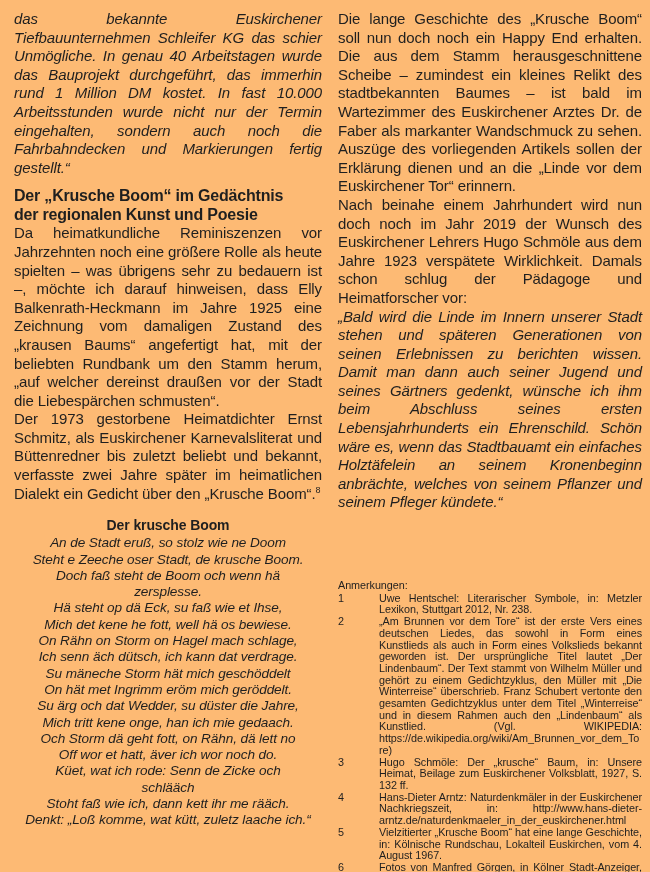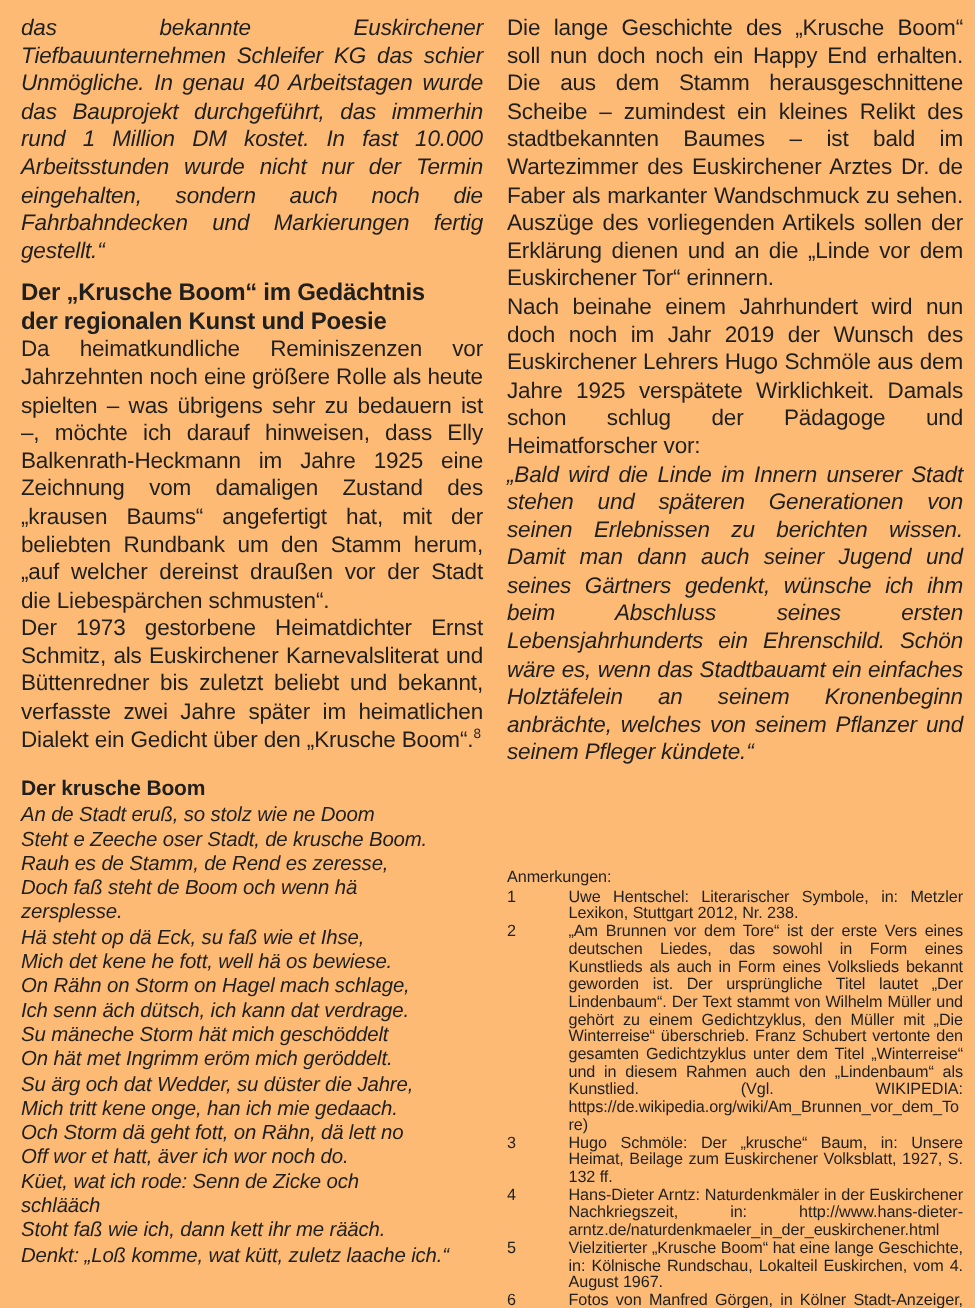--- a/index.html
+++ b/index.html
@@ -44,20 +44,21 @@
   .section-heading .hl { display: block; }
 
   sup.fn-marker {
     font-size: 9px;
     line-height: 0;
     vertical-align: super;
   }
 
   .poem {
     margin-top: 14px;
+    text-align: center;
     font-style: italic;
     font-size: 13.6px;
     line-height: 16.3px;
     letter-spacing: -0.1px;
   }
   .poem-title {
     font-style: normal;
     font-weight: bold;
     font-size: 14px;
     line-height: 17px;
@@ -91,21 +92,20 @@
 
     <p class="body">Da heimatkundliche Reminiszenzen vor Jahrzehnten noch eine größere Rolle als heute spielten – was übrigens sehr zu bedauern ist –, möchte ich darauf hinweisen, dass Elly Balkenrath-Heckmann im Jahre 1925 eine Zeichnung vom damaligen Zustand des „krausen Baums“ angefertigt hat, mit der beliebten Rundbank um den Stamm herum, „auf welcher dereinst draußen vor der Stadt die Liebespärchen schmusten“.</p>
 
     <p class="body"><span>Der 1973 gestorbene Heimatdichter Ernst Schmitz, als Euskirchener Karnevalsliterat und Büttenredner bis zuletzt beliebt und bekannt, verfasste zwei Jahre später im heimatlichen Dialekt ein Gedicht über den „Krusche Boom“.</span><sup class="fn-marker">8</sup></p>
 
     <div class="poem">
       <div class="poem-title">Der krusche Boom</div>
       <div class="poem-lines">
           <div class="poem-line">An de Stadt eruß, so stolz wie ne Doom</div>
           <div class="poem-line">Steht e Zeeche oser Stadt, de krusche Boom.</div>
-          <div class="poem-line">Rauh es de Stamm, de Rend es zeresse,</div>
           <div class="poem-line">Doch faß steht de Boom och wenn hä</div>
           <div class="poem-line">zersplesse.</div>
           <div class="poem-line">Hä steht op dä Eck, su faß wie et Ihse,</div>
           <div class="poem-line">Mich det kene he fott, well hä os bewiese.</div>
           <div class="poem-line">On Rähn on Storm on Hagel mach schlage,</div>
           <div class="poem-line">Ich senn äch dütsch, ich kann dat verdrage.</div>
           <div class="poem-line">Su mäneche Storm hät mich geschöddelt</div>
           <div class="poem-line">On hät met Ingrimm eröm mich geröddelt.</div>
           <div class="poem-line">Su ärg och dat Wedder, su düster die Jahre,</div>
           <div class="poem-line">Mich tritt kene onge, han ich mie gedaach.</div>
@@ -115,21 +115,21 @@
           <div class="poem-line">schlääch</div>
           <div class="poem-line">Stoht faß wie ich, dann kett ihr me rääch.</div>
           <div class="poem-line">Denkt: „Loß komme, wat kütt, zuletz laache ich.“</div>
         </div>
     </div>
   </div>
 
   <div class="col col-right">
     <p class="body">Die lange Geschichte des „Krusche Boom“ soll nun doch noch ein Happy End erhalten. Die aus dem Stamm herausgeschnittene Scheibe – zumindest ein kleines Relikt des stadtbekannten Baumes – ist bald im Wartezimmer des Euskirchener Arztes Dr. de Faber als markanter Wandschmuck zu sehen. Auszüge des vorliegenden Artikels sollen der Erklärung dienen und an die „Linde vor dem Euskirchener Tor“ erinnern.</p>
 
-    <p class="body">Nach beinahe einem Jahrhundert wird nun doch noch im Jahr 2019 der Wunsch des Euskirchener Lehrers Hugo Schmöle aus dem Jahre 1925 verspätete Wirklichkeit. Damals schon schlug der Pädagoge und Heimatforscher vor:</p>
+    <p class="body">Nach beinahe einem Jahrhundert wird nun doch noch im Jahr 2019 der Wunsch des Euskirchener Lehrers Hugo Schmöle aus dem Jahre 1923 verspätete Wirklichkeit. Damals schon schlug der Pädagoge und Heimatforscher vor:</p>
 
     <p class="body italic">„Bald wird die Linde im Innern unserer Stadt stehen und späteren Generationen von seinen Erlebnissen zu berichten wissen. Damit man dann auch seiner Jugend und seines Gärtners gedenkt, wünsche ich ihm beim Abschluss seines ersten Lebensjahrhunderts ein Ehrenschild. Schön wäre es, wenn das Stadtbauamt ein einfaches Holztäfelein an seinem Kronenbeginn anbrächte, welches von seinem Pflanzer und seinem Pfleger kündete.“</p>
 
     <div class="footnotes">
       <div class="fn-heading">Anmerkungen:</div>
       <div class="fn-list">
           <div class="fn-item">
           <span class="fn-num">1</span>
           <span class="fn-text">Uwe Hentschel: Literarischer Symbole, in: Metzler Lexikon, Stuttgart 2012, Nr. 238.</span>
         </div>

